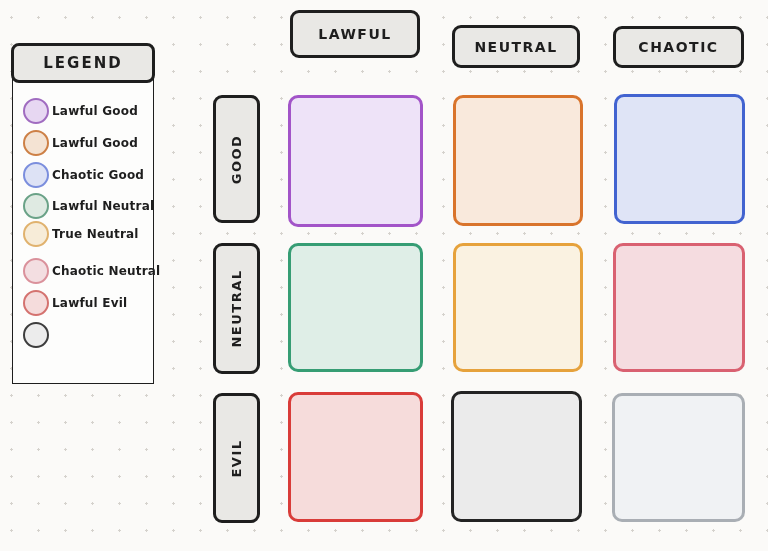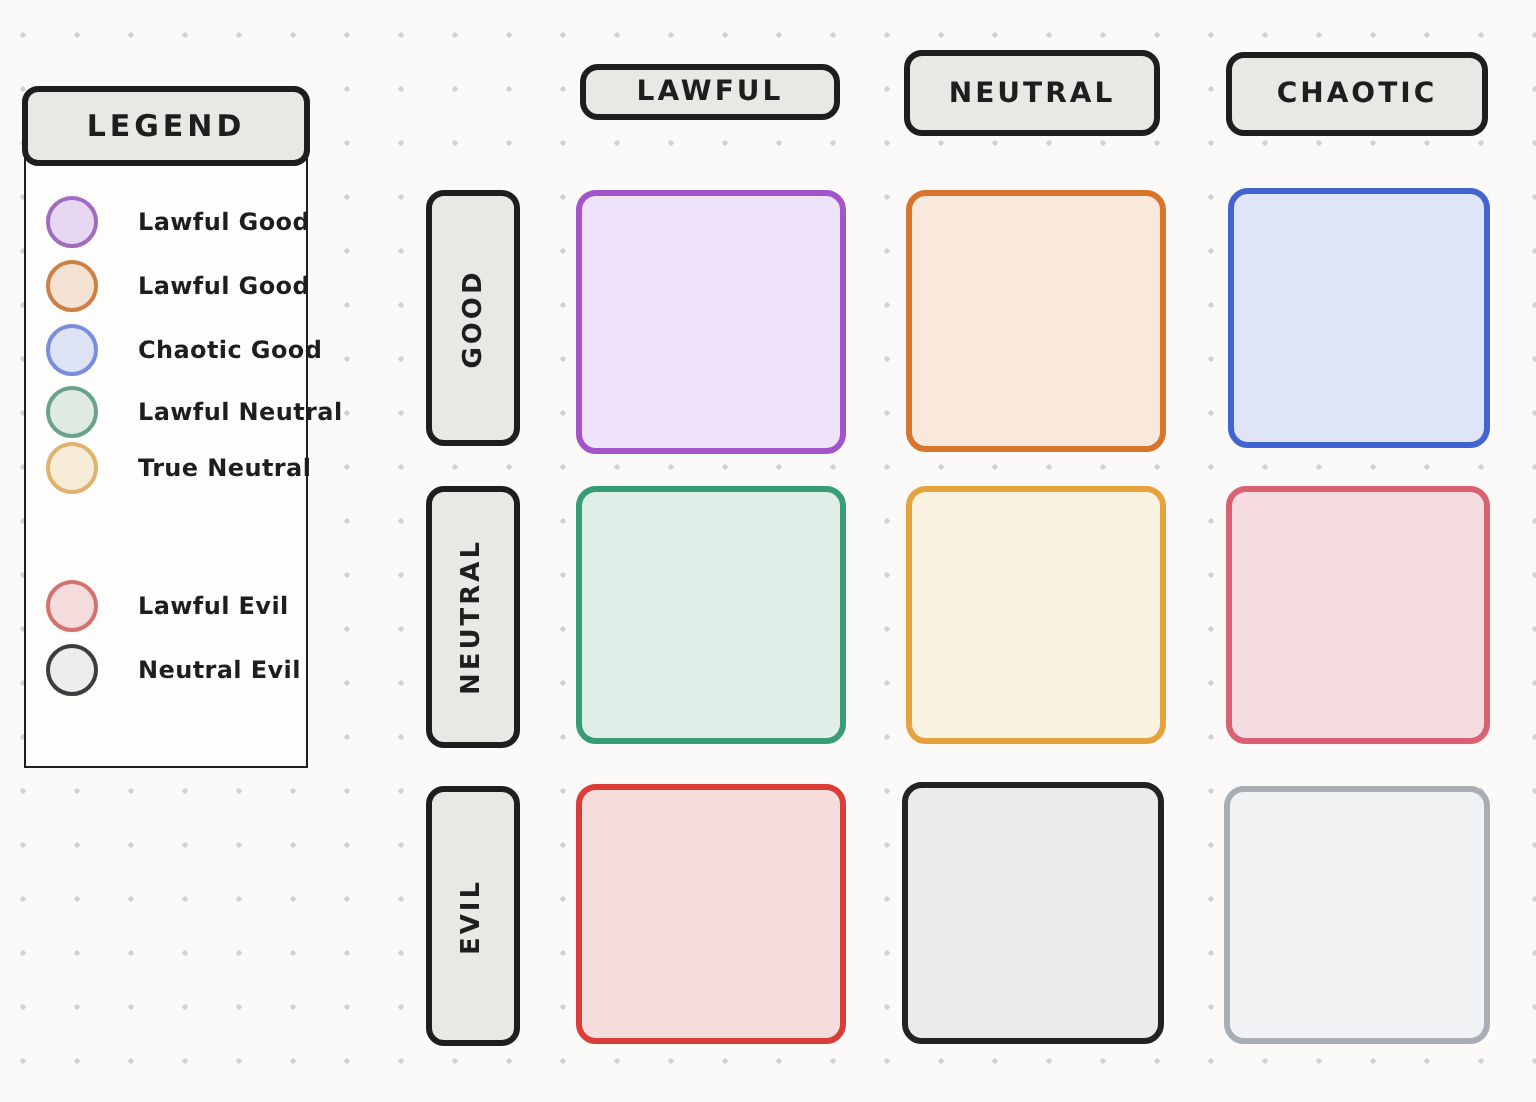--- a/index.html
+++ b/index.html
@@ -26,21 +26,21 @@
     position:absolute;left:11px;top:43px;width:144px;height:40px;
     background:#e9e8e5;
     border:3px solid #1e1e1e;
     border-radius:8px;
     box-sizing:border-box;
     display:flex;align-items:center;justify-content:center;
     font-weight:bold;font-size:15px;letter-spacing:2px;
     z-index:2;
   }
   .legend-item{
-    position:absolute;left:22px;display:flex;align-items:center;gap:20px;
+    position:absolute;left:22px;display:flex;align-items:center;gap:3px;
     white-space:nowrap;
   }
   .swatch{
     width:22px;height:22px;border-radius:50%;
     border:2px solid #888;background:#eee;
     box-sizing:content-box;flex:0 0 auto;
   }
   .li-label{font-size:12px;font-weight:bold;letter-spacing:.2px;}
   
   .li-1{top:35px;}  .li-2{top:67px;}  .li-3{top:99px;}
@@ -57,21 +57,21 @@
     background:#e9e8e5;
     border:3px solid #1e1e1e;
     border-radius:9px;
     box-sizing:border-box;
     display:flex;align-items:center;justify-content:center;
     font-weight:bold;letter-spacing:1.5px;
   }
   .col-header{font-size:14px;}
   .row-header{font-size:13px;}
   .row-header span{transform:rotate(-90deg);white-space:nowrap;}
-  .ch-1{left:290px;top:32px;width:130px;height:28px;}
+  .ch-1{left:290px;top:10px;width:130px;height:48px;}
   .ch-2{left:452px;top:25px;width:128px;height:43px;}
   .ch-3{left:613px;top:26px;width:131px;height:42px;text-align:center;}
   .rh-1{left:213px;top:95px;width:47px;height:128px;}
   .rh-2{left:213px;top:243px;width:47px;height:131px;}
   .rh-3{left:213px;top:393px;width:47px;height:130px;}
 
   
   .cell{
     position:absolute;
     border:3px solid #888;
@@ -107,27 +107,30 @@
       <span class="li-label">Chaotic Good</span>
     </div>
     <div class="legend-item li-4">
       <span class="swatch" style="border-color: rgb(106, 162, 135); background-color: rgb(223, 234, 226);"></span>
       <span class="li-label">Lawful Neutral</span>
     </div>
     <div class="legend-item li-5">
       <span class="swatch" style="border-color: rgb(224, 178, 110); background-color: rgb(247, 236, 216);"></span>
       <span class="li-label">True Neutral</span>
     </div>
+    <div class="legend-item li-6">
+      <span class="swatch" style="border-color: rgb(218, 145, 155); background-color: rgb(243, 222, 225);"></span>
+      <span class="li-label">Chaotic Neutral</span>
+    </div>
     <div class="legend-item li-7">
       <span class="swatch" style="border-color: rgb(212, 114, 111); background-color: rgb(245, 220, 220);"></span>
       <span class="li-label">Lawful Evil</span>
     </div>
     <div class="legend-item li-8">
       <span class="swatch" style="border-color: rgb(61, 61, 61); background-color: rgb(236, 236, 236);"></span>
-      <span class="li-label">Neutral Evil</span>
     </div>
   </div>
   <div class="legend-header">
     <span>LEGEND</span>
   </div>
 
   <div class="col-header ch-1">
     <span>LAWFUL</span>
   </div>
   <div class="col-header ch-2">

